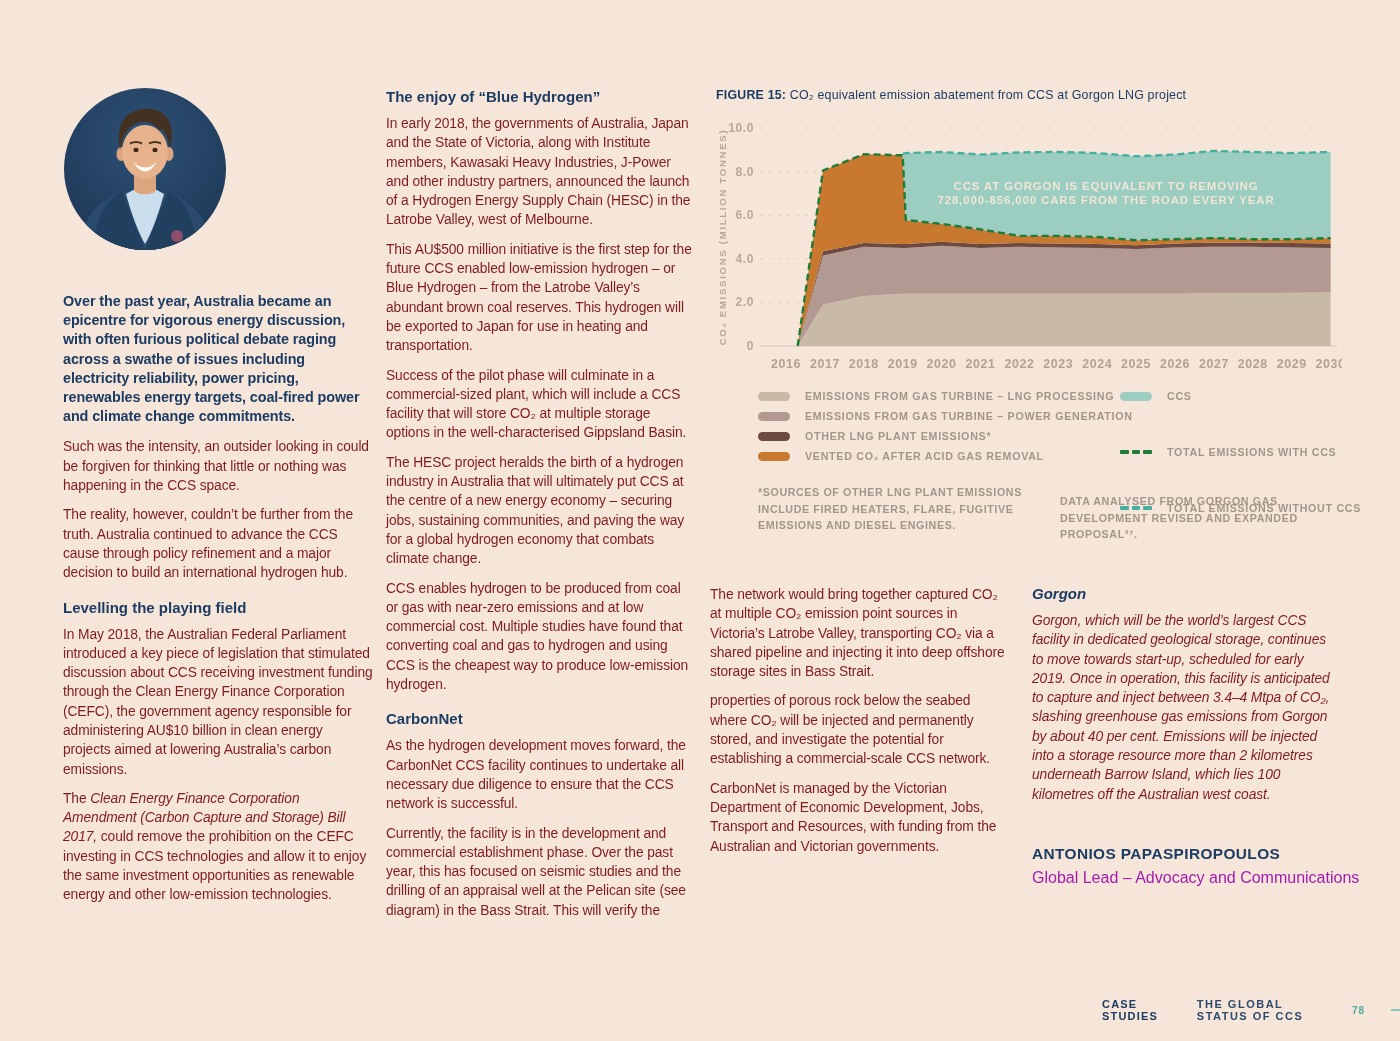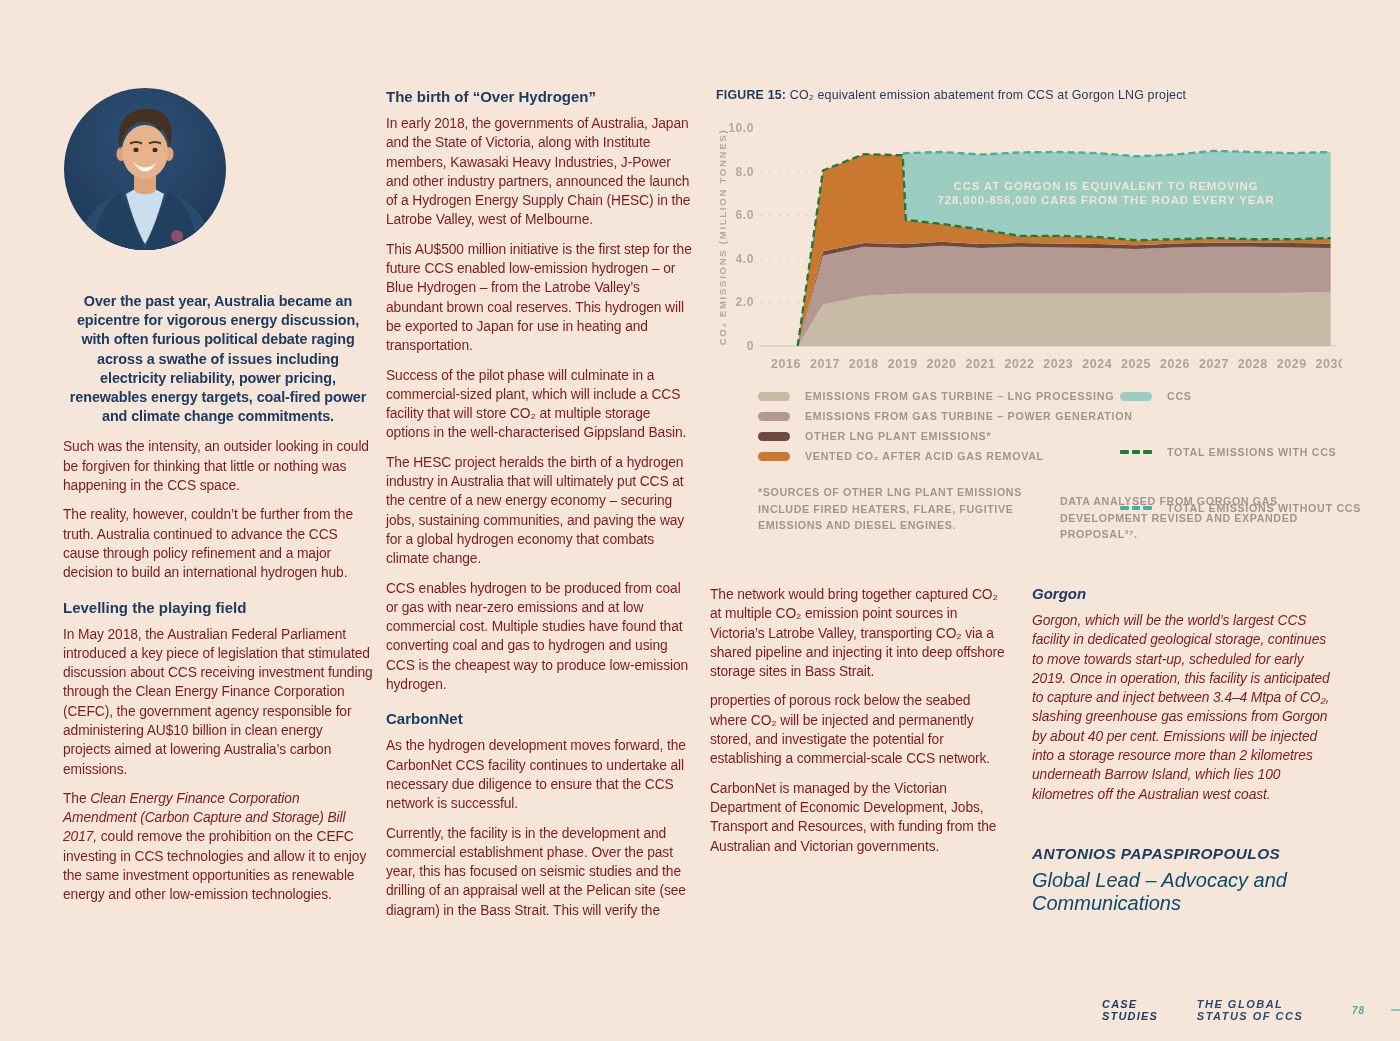--- a/index.html
+++ b/index.html
@@ -1,26 +1,26 @@
 <!DOCTYPE html>
 <html><head>
 <meta charset="utf-8">
 <style>
   html,body{margin:0;padding:0;background:#e9dccf;}
   .page{position:relative;width:1400px;height:1041px;background:#f6e5d9;overflow:hidden;
         font-family:"Liberation Sans","DejaVu Sans",sans-serif;color:#3d5b7f;}
-  .abs{position:absolute;font-style:italic;}
+  .abs{position:absolute;}
   
   .col{position:absolute;}
   .col-left-text{left:63px;top:292px;width:310px;}
   .col-mid{left:386px;top:88px;width:308px;}
   .col3{left:710px;top:585px;width:300px;}
   .col4{left:1032px;top:585px;width:302px;font-style:italic;}
   p.body{font-size:13.8px;line-height:19.3px;letter-spacing:-0.1px;color:#7f1d1d;margin:0 0 10px;}
-  p.intro{font-size:14.4px;line-height:19.2px;letter-spacing:-0.1px;font-weight:700;color:#1d3c63;margin:0 0 11px;text-align:center;}
+  p.intro{font-size:14.4px;line-height:19.2px;letter-spacing:-0.1px;font-weight:700;color:#1d3c63;margin:0 0 11px;}
   h3.hd{font-size:15px;font-weight:700;color:#1d3c63;margin:0 0 9px;letter-spacing:0;}
   em{font-style:italic;}
   
   .portrait{left:64px;top:88px;width:162px;height:162px;}
   
   .figure{left:716px;top:88px;width:626px;height:474px;}
   .fig-title{font-size:12.4px;color:#1d3c63;letter-spacing:.2px;}
   .fig-title strong{font-weight:800;}
   #chart-svg{position:absolute;left:0;top:26px;}
   .ytick{font-size:12px;fill:#b7a89b;letter-spacing:.6px;font-weight:600;}
@@ -35,21 +35,21 @@
   .sw{width:32px;flex:0 0 32px;display:flex;align-items:center;gap:3px;}
   .sw.fill{height:9px;border-radius:4.5px;}
   .sw.dash i{display:block;width:8.5px;height:3.6px;border-radius:1px;}
   .lg-label{font-size:10.7px;font-weight:700;color:#a2968a;letter-spacing:.7px;white-space:nowrap;}
   .fn{position:absolute;font-size:10.7px;font-weight:700;color:#a2968a;letter-spacing:.6px;line-height:16.5px;margin:0;}
   #fn-left{left:42px;top:396px;width:300px;}
   #fn-right{left:344px;top:396px;width:292px;margin-top:9px;}
   
   .author{left:1032px;top:845px;}
   .author-name{font-size:15.4px;font-weight:800;color:#1d3c63;letter-spacing:.4px;margin-bottom:6px;}
-  .author-role{font-size:20px;color:#0c4a6e;}
+  .author-role{font-size:16px;color:#a21caf;}
   
   .footer{left:1102px;top:998px;display:flex;align-items:center;gap:38px;}
   .f-section{font-size:11px;font-weight:800;color:#1d3c63;letter-spacing:1.2px;}
   .f-title{font-size:11px;font-weight:600;color:#2c4a70;letter-spacing:1.5px;}
   .f-page{font-size:10px;font-weight:700;color:#53a99e;letter-spacing:1px;}
   .f-rule{width:15px;height:2px;background:#8cc5bb;margin-left:-12px;}
 </style>
 </head>
 <body>
 
@@ -90,21 +90,21 @@
   <section class="col col-left-text">
     <p class="intro">Over the past year, Australia became an epicentre for vigorous energy discussion, with often furious political debate raging across a swathe of issues including electricity reliability, power pricing, renewables energy targets, coal-fired power and climate change commitments.</p>
     <p class="body">Such was the intensity, an outsider looking in could be forgiven for thinking that little or nothing was happening in the CCS space.</p>
     <p class="body">The reality, however, couldn’t be further from the truth. Australia continued to advance the CCS cause through policy refinement and a major decision to build an international hydrogen hub.</p>
     <h3 class="hd" style="margin-top:16px;">Levelling the playing field</h3>
     <p class="body">In May 2018, the Australian Federal Parliament introduced a key piece of legislation that stimulated discussion about CCS receiving investment funding through the Clean Energy Finance Corporation (CEFC), the government agency responsible for administering AU$10 billion in clean energy projects aimed at lowering Australia’s carbon emissions.</p>
     <p class="body"><span>The </span><em>Clean Energy Finance Corporation Amendment (Carbon Capture and Storage) Bill 2017,</em><span> could remove the prohibition on the CEFC investing in CCS technologies and allow it to enjoy the same investment opportunities as renewable energy and other low-emission technologies.</span></p>
   </section>
 
   <section class="col col-mid">
-    <h3 class="hd">The birth of “Over Hydrogen”</h3>
+    <h3 class="hd">The enjoy of “Blue Hydrogen”</h3>
     <p class="body">In early 2018, the governments of Australia, Japan and the State of Victoria, along with Institute members, Kawasaki Heavy Industries, J-Power and other industry partners, announced the launch of a Hydrogen Energy Supply Chain (HESC) in the Latrobe Valley, west of Melbourne.</p>
     <p class="body">This AU$500 million initiative is the first step for the future CCS enabled low-emission hydrogen – or Blue Hydrogen – from the Latrobe Valley’s abundant brown coal reserves. This hydrogen will be exported to Japan for use in heating and transportation.</p>
     <p class="body">Success of the pilot phase will culminate in a commercial-sized plant, which will include a CCS facility that will store CO₂ at multiple storage options in the well-characterised Gippsland Basin.</p>
     <p class="body">The HESC project heralds the birth of a hydrogen industry in Australia that will ultimately put CCS at the centre of a new energy economy – securing jobs, sustaining communities, and paving the way for a global hydrogen economy that combats climate change.</p>
     <p class="body">CCS enables hydrogen to be produced from coal or gas with near-zero emissions and at low commercial cost. Multiple studies have found that converting coal and gas to hydrogen and using CCS is the cheapest way to produce low-emission hydrogen.</p>
     <h3 class="hd" style="margin-top:16px;">CarbonNet</h3>
     <p class="body">As the hydrogen development moves forward, the CarbonNet CCS facility continues to undertake all necessary due diligence to ensure that the CCS network is successful.</p>
     <p class="body">Currently, the facility is in the development and commercial establishment phase. Over the past year, this has focused on seismic studies and the drilling of an appraisal well at the Pelican site (see diagram) in the Bass Strait. This will verify the</p>
   </section>
 

